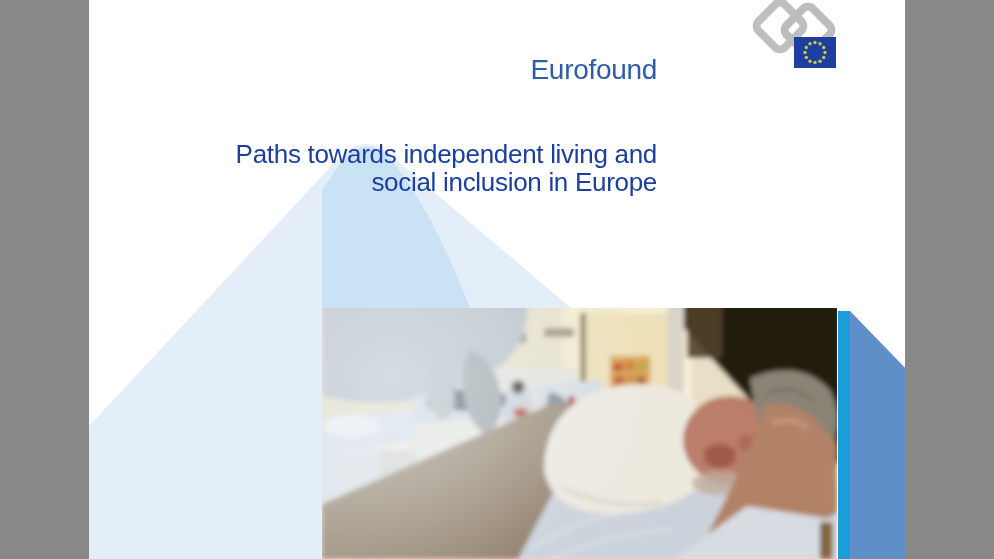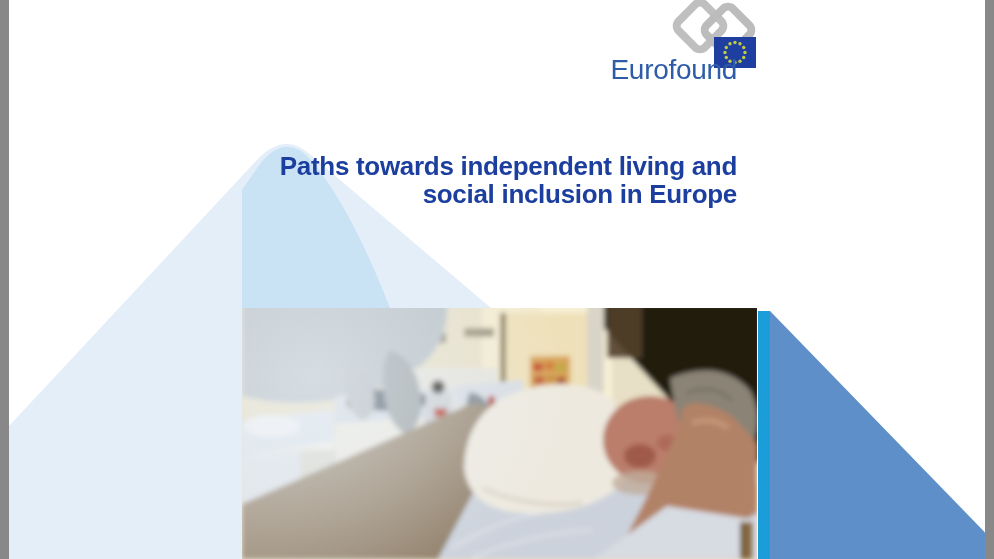--- a/index.html
+++ b/index.html
@@ -1,17 +1,17 @@
 <!DOCTYPE html>
 <html style="--page-bg: #ffffff; --pale-triangle: #e4eef9; --medium-triangle: #c9e2f4; --azure-stripe: #1b9dd9; --corner-triangle: #5e8fc9; --title-color: #1c3f9f; --series-color: #5d82c1; --wordmark-color: #2e5ca9; --flag-blue: #1e3fa0; --flag-stars: #c3cc40; --glyph-gray: #bcbcbc;"><head>
 <meta charset="utf-8">
 <style>
   html,body{margin:0;padding:0;background:#888;}
   .cover{
-    position:relative;width:976px;height:559px;margin:0 auto;
+    position:relative;width:816px;height:559px;margin:0 auto;
     background:var(--page-bg,#fff);overflow:hidden;
     font-family:"Liberation Sans",sans-serif;
   }
   .cover svg{display:block;}
   .bg-shapes{position:absolute;inset:0;}
   .shape-pale{fill:var(--pale-triangle,#e4eef9);}
   .shape-medium{fill:var(--medium-triangle,#c9e2f4);}
   .shape-stripe{fill:var(--azure-stripe,#1b9dd9);}
   .shape-corner{fill:var(--corner-triangle,#5e8fc9);}
   .glyph-link{fill:none;stroke:var(--glyph-gray,#bcbcbc);stroke-width:8;}
@@ -27,21 +27,21 @@
     color:var(--wordmark-color,#2e5ca9);
   }
   .title-block{
     position:absolute;top:140px;right:248px;text-align:right;
   }
   .series-title{
     font-size:19.5px;line-height:26px;
     color:var(--series-color,#5d82c1);
   }
   .report-title{
-    margin-top:12px;font-size:26px;font-weight:bold;line-height:28px;
+    margin-top:0;font-size:26px;font-weight:normal;line-height:28px;
     letter-spacing:-0.3px;white-space:pre-line;
     color:var(--title-color,#1c3f9f);
   }
 </style>
 </head>
 <body>
 
 <div class="cover">
 
   <svg class="bg-shapes" width="994" height="559" viewBox="0 0 994 559">

